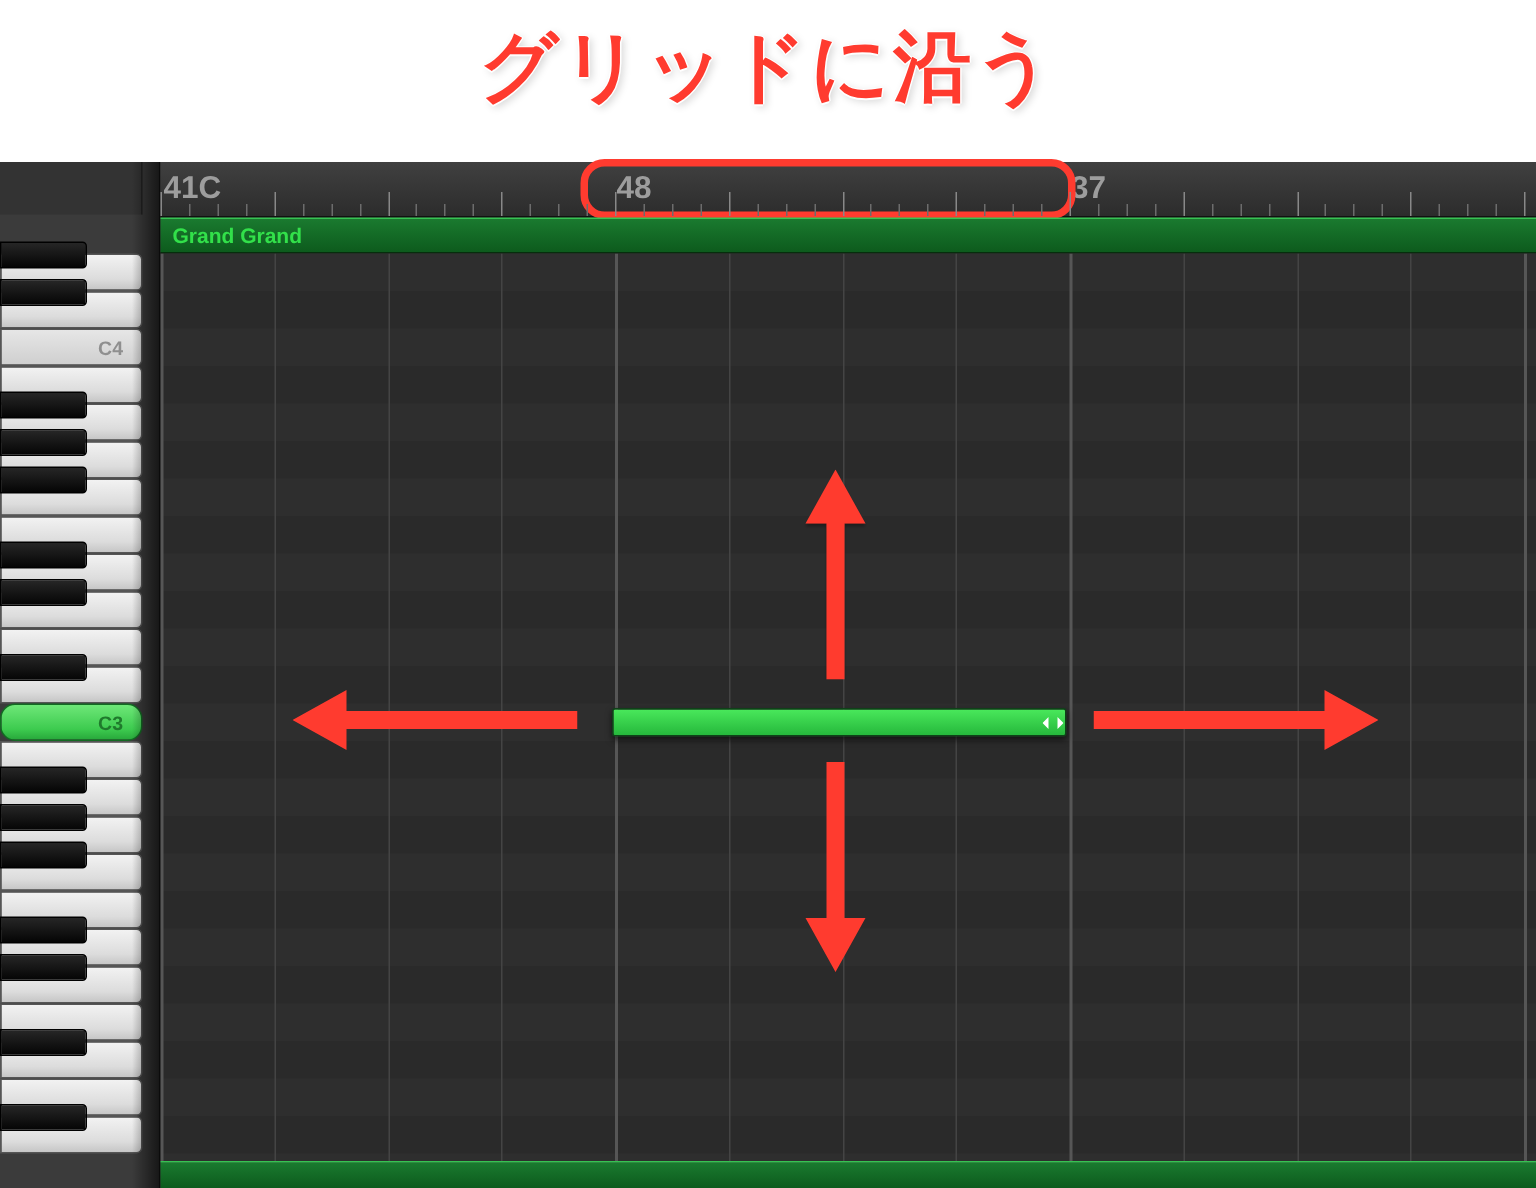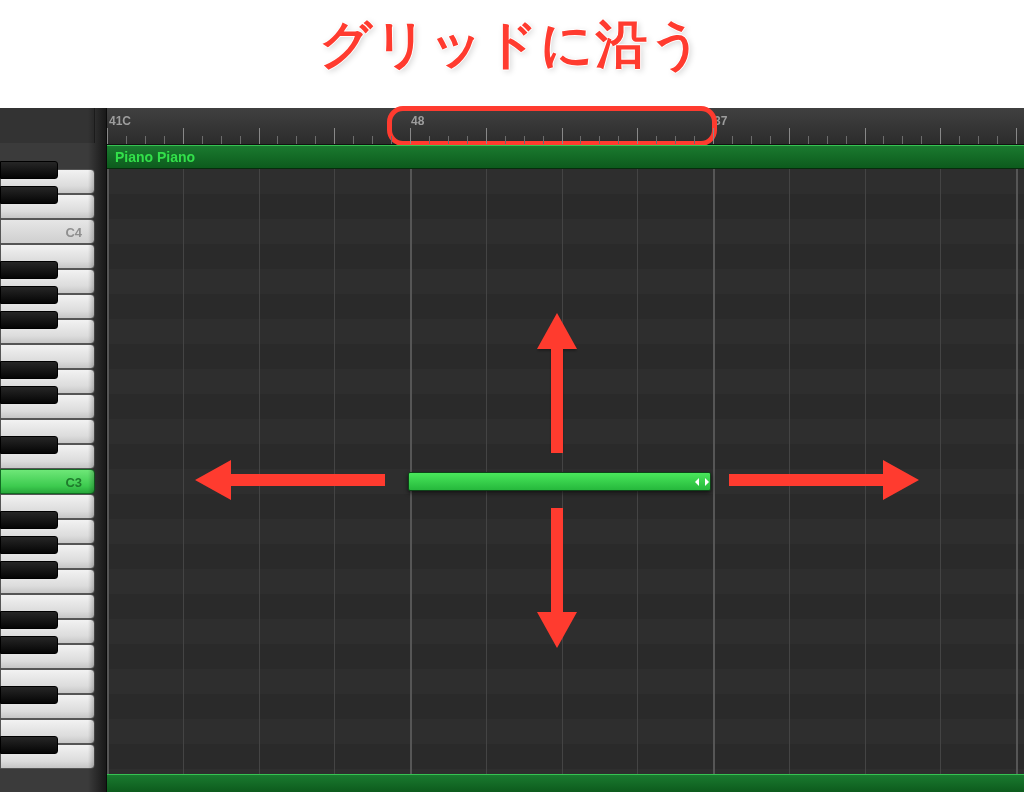--- a/index.html
+++ b/index.html
@@ -53,20 +53,21 @@
     position:absolute; left:0;
     width:95px; height:25px;
     background:linear-gradient(#f2f2f2,#dcdcdc 70%,#c6c6c6);
     border:1px solid #555;
     border-radius:0 4px 4px 0;
   }
   .key-c4{ background:linear-gradient(#e6e6e6,#cfcfcf); }
   .key-c3{
     background:linear-gradient(#6ee778,#3dcb4f 70%,#28a83b);
     border-color:#126b22;
+    border-radius:10px;
   }
   .key-black{
     position:absolute; left:0;
     width:58px; height:18px;
     background:linear-gradient(#262626,#050505);
     border:1px solid #000;
     border-radius:0 3px 3px 0;
     z-index:2;
   }
   .key-label{
@@ -93,21 +94,21 @@
   
   .ruler{
     position:absolute; top:0; left:0; right:0;
     height:37px;
     background:linear-gradient(#404040,#2c2c2c);
     border-bottom:1px solid #111;
   }
   .ruler-num{
     position:absolute;
     top:6px;
-    font-size:12px;
+    font-size:21px;
     font-weight:700;
     color:#9d9d9d;
     user-select:none;
   }
   .tick-major,.tick-minor{
     position:absolute;
     bottom:0;
     width:1px;
     background:#888;
   }
@@ -295,21 +296,21 @@
         <div class="tick-minor" style="left: 776.438px;"></div>
         <div class="tick-minor" style="left: 795.375px;"></div>
         <div class="tick-minor" style="left: 814.312px;"></div>
         <div class="tick-major" style="left: 833.25px;"></div>
         <div class="tick-minor" style="left: 852.188px;"></div>
         <div class="tick-minor" style="left: 871.125px;"></div>
         <div class="tick-minor" style="left: 890.062px;"></div>
         <div class="tick-major" style="left: 909px;"></div>
       </div>
 
-    <div class="track-header">Piano Piano</div>
+    <div class="track-header">Grand Grand</div>
 
     <div class="grid">
         <div class="row" style="top: 0px;"></div>
         <div class="row row-dark" style="top: 25px;"></div>
         <div class="row" style="top: 50px;"></div>
         <div class="row row-dark" style="top: 75px;"></div>
         <div class="row" style="top: 100px;"></div>
         <div class="row row-dark" style="top: 125px;"></div>
         <div class="row" style="top: 150px;"></div>
         <div class="row row-dark" style="top: 175px;"></div>

